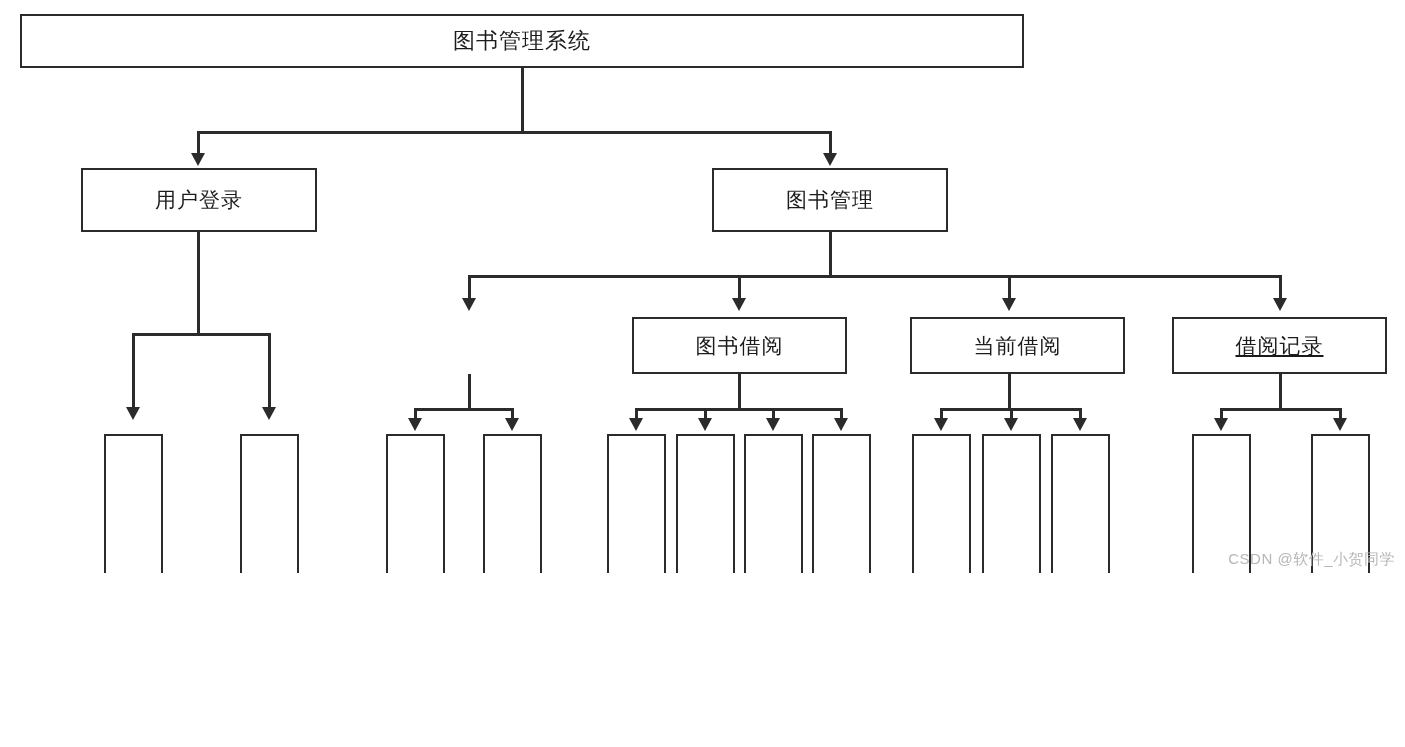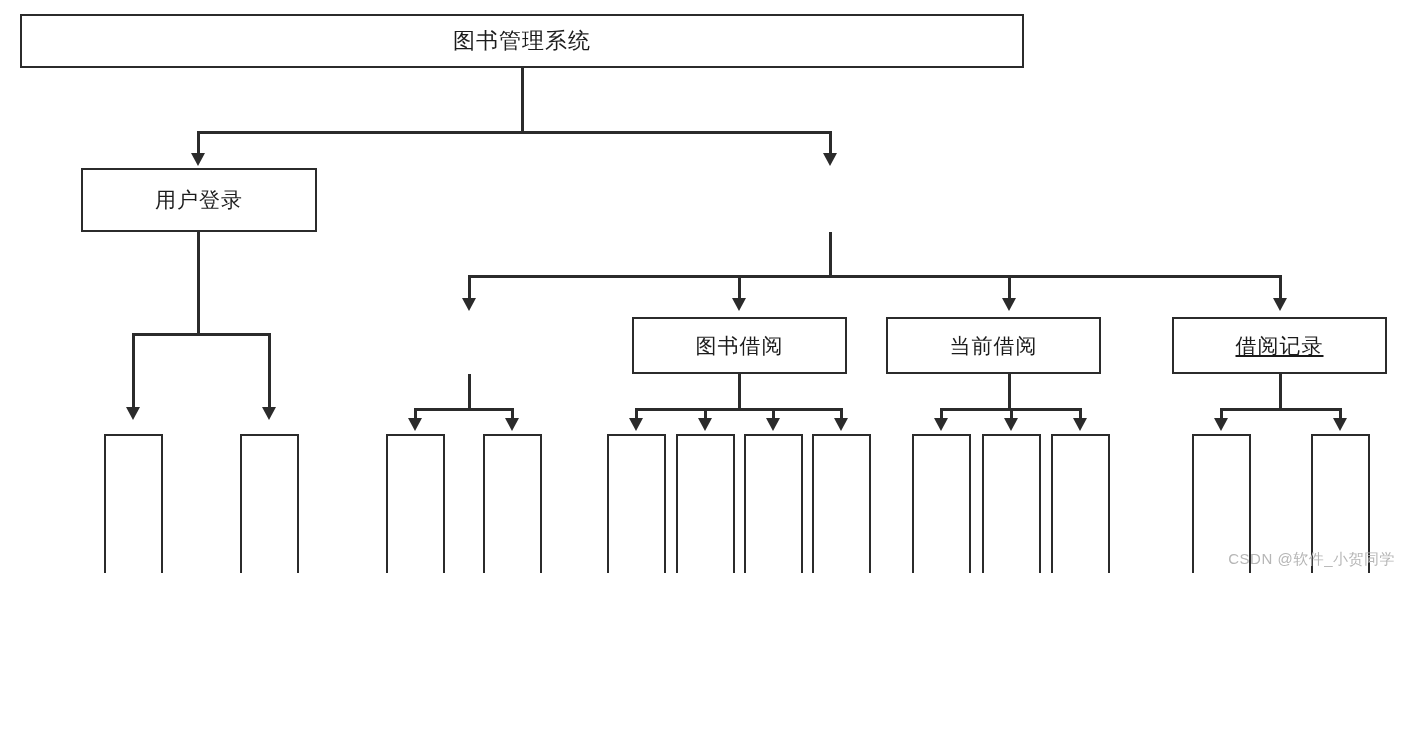--- a/index.html
+++ b/index.html
@@ -85,20 +85,23 @@
 
   <div class="conn hline" style="left:197px;top:131px;width:635px;"></div>
 
   <div class="conn vline" style="left:197px;top:131px;height:25px;"></div>
   <div class="arrow" style="left:191px;top:153px;"></div>
   <div class="conn vline" style="left:829px;top:131px;height:25px;"></div>
   <div class="arrow" style="left:823px;top:153px;"></div>
 
   <div class="node" style="left:81px;top:168px;width:236px;height:64px;">
     <span class="lbl">用户登录</span>
+  </div>
+  <div class="node" style="left:712px;top:168px;width:236px;height:64px;">
+    <span class="lbl">图书管理</span>
   </div>
 
   <div class="conn vline" style="left:197px;top:232px;height:103px;"></div>
   <div class="conn hline" style="left:132px;top:333px;width:138px;"></div>
   <div class="conn vline" style="left:132px;top:333px;height:76px;"></div>
   <div class="arrow" style="left:126px;top:407px;"></div>
   <div class="conn vline" style="left:268px;top:333px;height:76px;"></div>
   <div class="arrow" style="left:262px;top:407px;"></div>
 
   <div class="conn vline" style="left:829px;top:232px;height:45px;"></div>
@@ -108,21 +111,21 @@
   <div class="conn vline" style="left:738px;top:275px;height:26px;"></div>
   <div class="arrow" style="left:732px;top:298px;"></div>
   <div class="conn vline" style="left:1008px;top:275px;height:26px;"></div>
   <div class="arrow" style="left:1002px;top:298px;"></div>
   <div class="conn vline" style="left:1279px;top:275px;height:26px;"></div>
   <div class="arrow" style="left:1273px;top:298px;"></div>
 
   <div class="node" style="left:632px;top:317px;width:215px;height:57px;align-items:center;">
     <span class="lbl">图书借阅</span>
   </div>
-  <div class="node" style="left:886px;top:317px;width:215px;height:57px;">
+  <div class="node" style="left:910px;top:317px;width:215px;height:57px;">
     <span class="lbl">当前借阅</span>
   </div>
   <div class="node" style="left:1172px;top:317px;width:215px;height:57px;text-decoration:underline;">
     <span class="lbl">借阅记录</span>
   </div>
 
   <div class="conn vline" style="left:468px;top:374px;height:36px;"></div>
   <div class="conn hline" style="left:414px;top:408px;width:99px;"></div>
   <div class="conn vline" style="left:414px;top:408px;height:12px;"></div>
   <div class="arrow" style="left:408px;top:418px;"></div>

